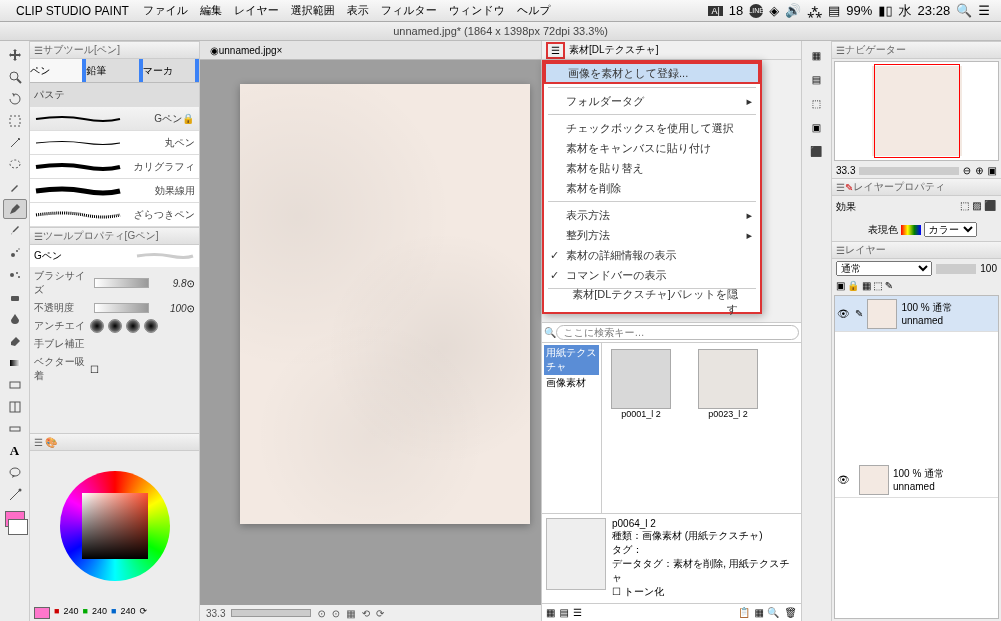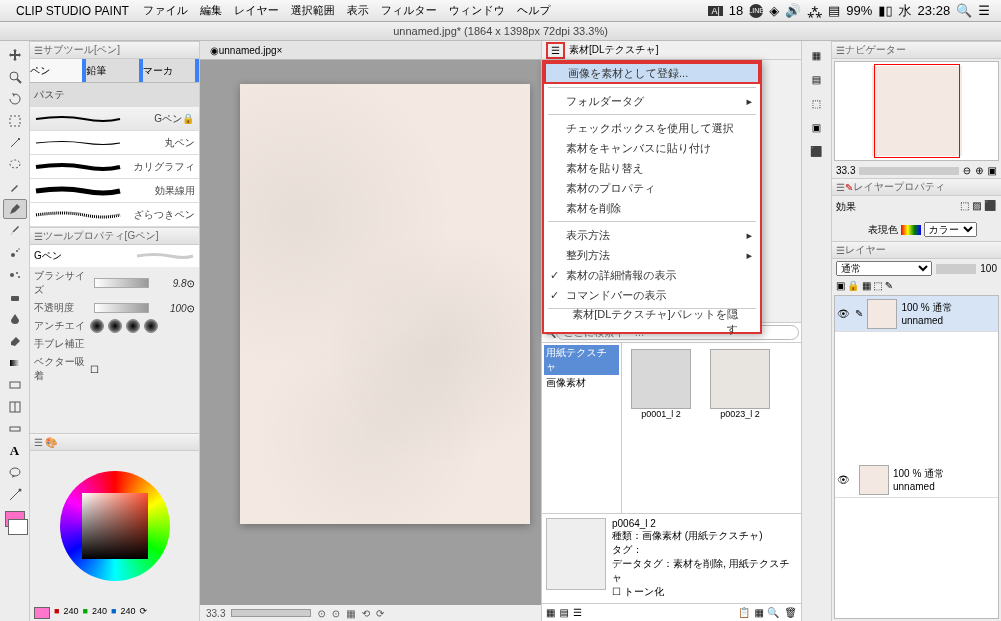--- a/index.html
+++ b/index.html
@@ -62,21 +62,21 @@
 .mat-menu .sep { height: 1px; background: #ccc; margin: 3px 4px; }
 .mat-menu .arrow { position: absolute; right: 8px; }
 .mat-menu .check { position: absolute; left: 6px; }
 
 .mat-body { margin-top: 262px; flex: 1; background: #fff; display: flex; flex-direction: column; border-top: 1px solid #ccc; }
 .mat-search { height: 20px; border-bottom: 1px solid #ccc; padding: 2px; display: flex; align-items: center; }
 .mat-search input { flex: 1; font-size: 10px; border: 1px solid #bbb; border-radius: 8px; padding: 1px 6px; }
 .mat-tree { padding: 2px; font-size: 10px; }
 .mat-tree .node { padding: 1px 2px; cursor: pointer; }
 .mat-tree .node.sel { background: #5a8dd6; color: #fff; }
-.mat-thumbs { flex: 1; display: flex; flex-wrap: wrap; gap: 13px; padding: 6px; align-content: flex-start; text-align: right; }
+.mat-thumbs { flex: 1; display: flex; flex-wrap: wrap; gap: 21px; padding: 6px; align-content: flex-start; text-align: right; }
 .thumb { width: 66px; height: 88px; display: flex; flex-direction: column; align-items: center; font-size: 9px; cursor: pointer; }
 .thumb .img { width: 60px; height: 60px; background: #ddd; border: 1px solid #aaa; }
 .mat-detail { border-top: 1px solid #ccc; padding: 4px; font-size: 10px; display: flex; gap: 6px; }
 .mat-detail .dimg { width: 60px; height: 72px; background: #eee; border: 1px solid #bbb; }
 .mat-foot { height: 18px; border-top: 1px solid #ccc; display: flex; align-items: center; padding: 0 4px; gap: 4px; }
 
 .rightcol { width: 30px; background: #ededed; border-left: 1px solid #ccc; display: flex; flex-direction: column; align-items: center; padding-top: 4px; gap: 4px; }
 
 .rightpanels { width: 170px; background: #ededed; border-left: 1px solid #ccc; display: flex; flex-direction: column; }
 .nav-body { height: 100px; background: #fff; margin: 2px; border: 1px solid #bbb; display: flex; align-items: center; justify-content: center; }
@@ -412,21 +412,20 @@
       <div class="mitem hl">画像を素材として登録...</div>
       <div class="sep"></div>
       <div class="mitem">
           <span>フォルダータグ</span>
           <span class="arrow">▸</span>
         </div>
       <div class="sep"></div>
       <div class="mitem">チェックボックスを使用して選択</div>
       <div class="mitem">素材をキャンバスに貼り付け</div>
       <div class="mitem">素材を貼り替え</div>
-      <div class="mitem">素材のプロパティ</div>
       <div class="mitem">素材を削除</div>
       <div class="sep"></div>
       <div class="mitem">
           <span>表示方法</span>
           <span class="arrow">▸</span>
         </div>
       <div class="mitem">
           <span>整列方法</span>
           <span class="arrow">▸</span>
         </div>
@@ -441,21 +440,21 @@
       <div class="sep"></div>
       <div class="mitem">素材[DLテクスチャ]パレットを隠す</div>
     </div>
 
     <div class="mat-body">
       <div class="mat-search">
         <span>🔍</span>
           <input placeholder="ここに検索キー…" style="">
       </div>
       <div style="display:flex;flex:1;">
-        <div class="mat-tree" style="width:80px;border-right:1px solid #ccc;">
+        <div class="mat-tree" style="width:60px;border-right:1px solid #ccc;">
           <div class="node sel">用紙テクスチャ</div>
           <div class="node">画像素材</div>
         </div>
         <div class="mat-thumbs">
           <div class="thumb">
               <div class="img" style="background:#d8d8d8"></div>
               <span>p0001_l 2</span>
             </div>
           <div class="thumb">
               <div class="img" style="background:#e8e4e0"></div>

